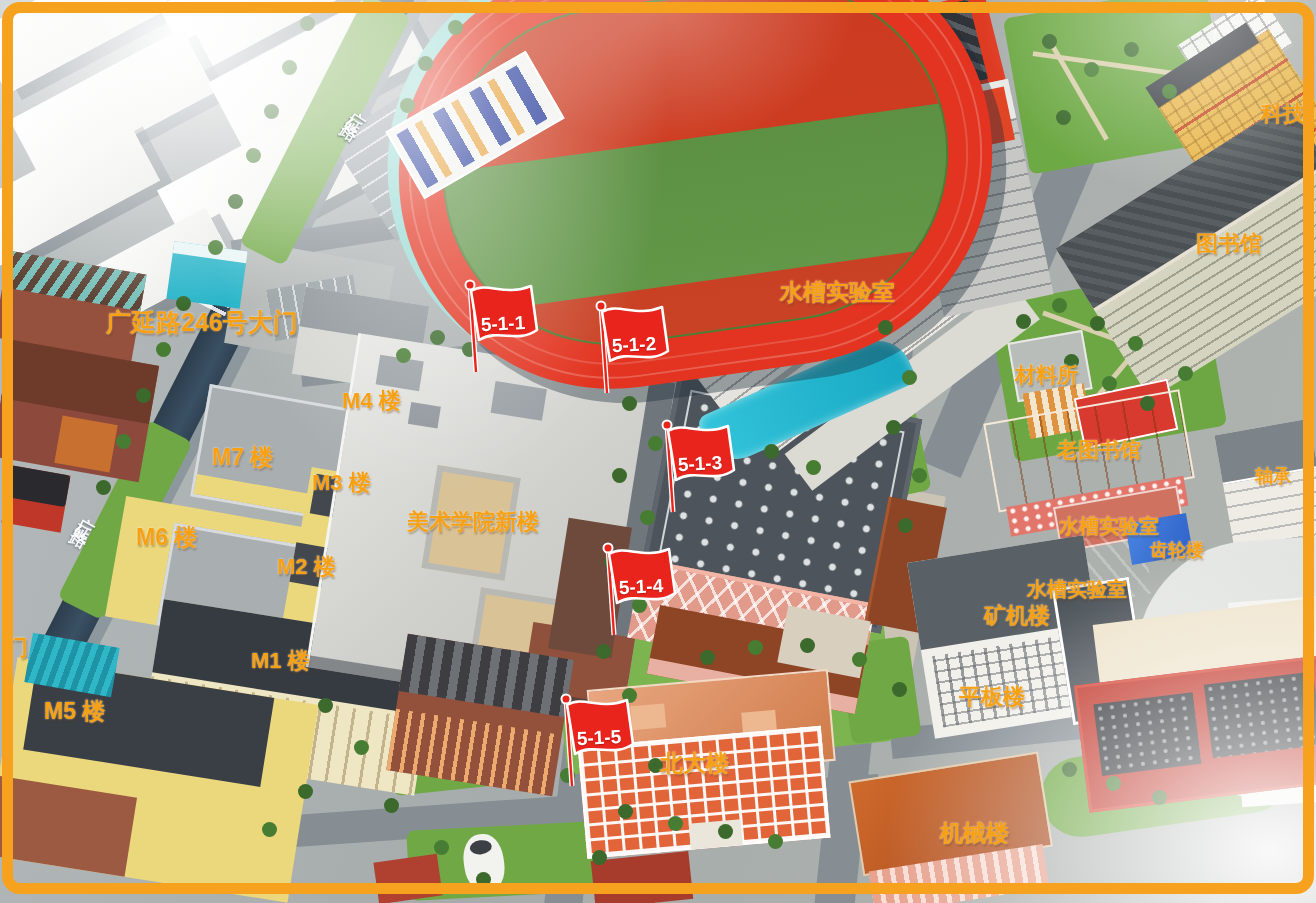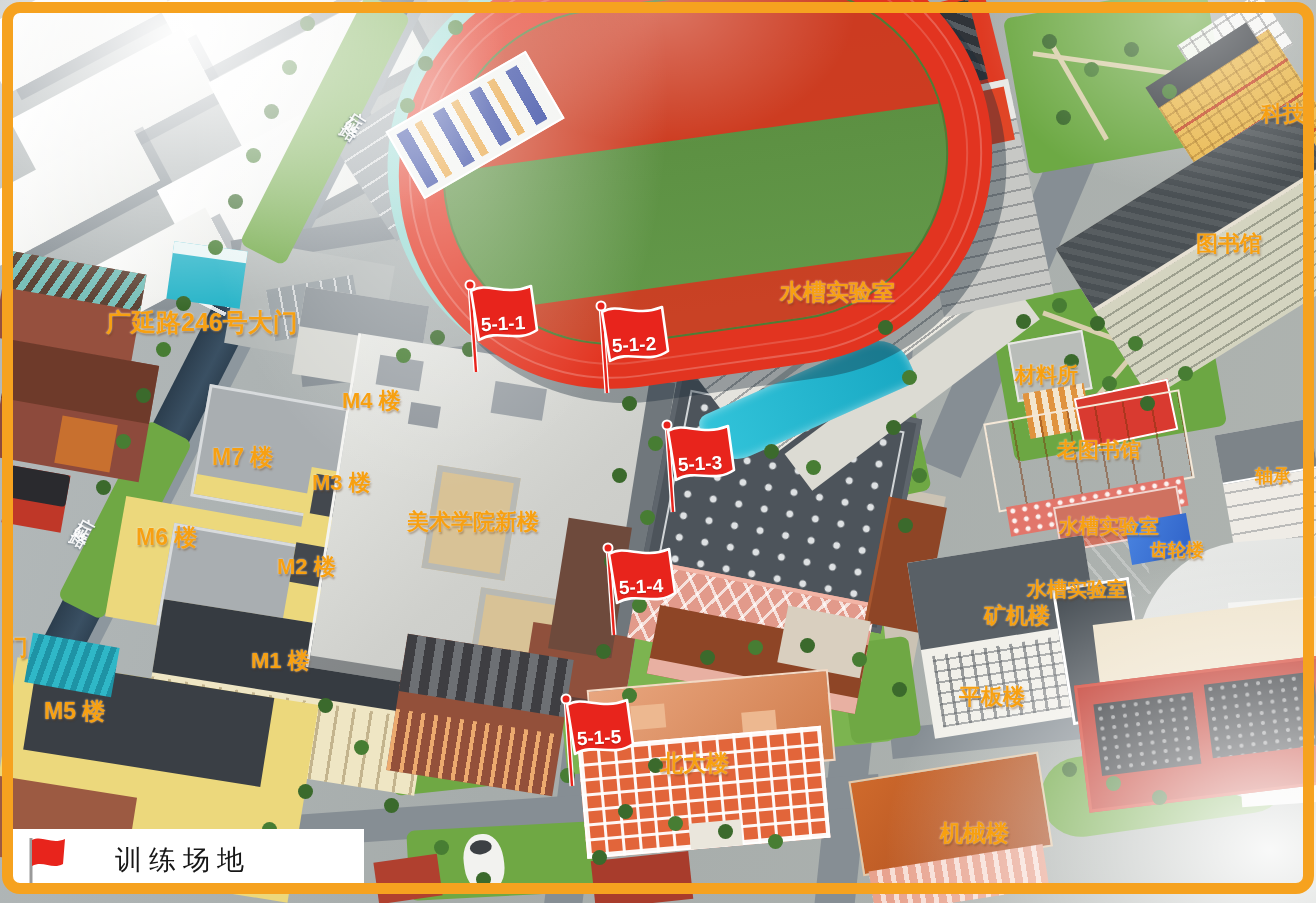--- a/index.html
+++ b/index.html
@@ -337,23 +337,16 @@
   <div class="flag" style="left:554px;top:690px">
     <svg viewBox="0 0 92 102" width="92" height="102">
       <line x1="12" y1="9" x2="18" y2="96" stroke="#ffffff" stroke-width="5"></line>
       <line x1="12" y1="9" x2="18" y2="96" stroke="#e8241c" style="stroke:var(--flag_red,#e8241c)" stroke-width="2.4"></line>
       <circle cx="12" cy="9" r="4.5" style="fill:var(--flag_red,#e8241c)" stroke="#ffffff" stroke-width="2"></circle>
       <path d="M13,15 C30,5 46,21 73,10 L79,54 C59,68 41,52 21,64 Z" style="fill:var(--flag_red,#e8241c)" stroke="#ffffff" stroke-width="2.6" stroke-linejoin="round"></path>
     </svg>
     <span class="lab">5-1-5</span>
   </div>
 
-  <div class="legend">
-    <svg width="46" height="52" viewBox="0 0 46 52" style="margin-left:13px">
-      <line x1="8" y1="4" x2="8" y2="50" stroke="#9a9a9a" stroke-width="3"></line>
-      <path d="M9,6 C20,1 28,11 42,5 L40,30 C29,36 20,26 9,32 Z" style="fill:var(--flag_red,#e8241c)"></path>
-    </svg>
-    <span class="txt">训练场地</span>
-  </div>
 
   <div class="frame"></div>
  </div>
 </div>
 
 </body></html>

